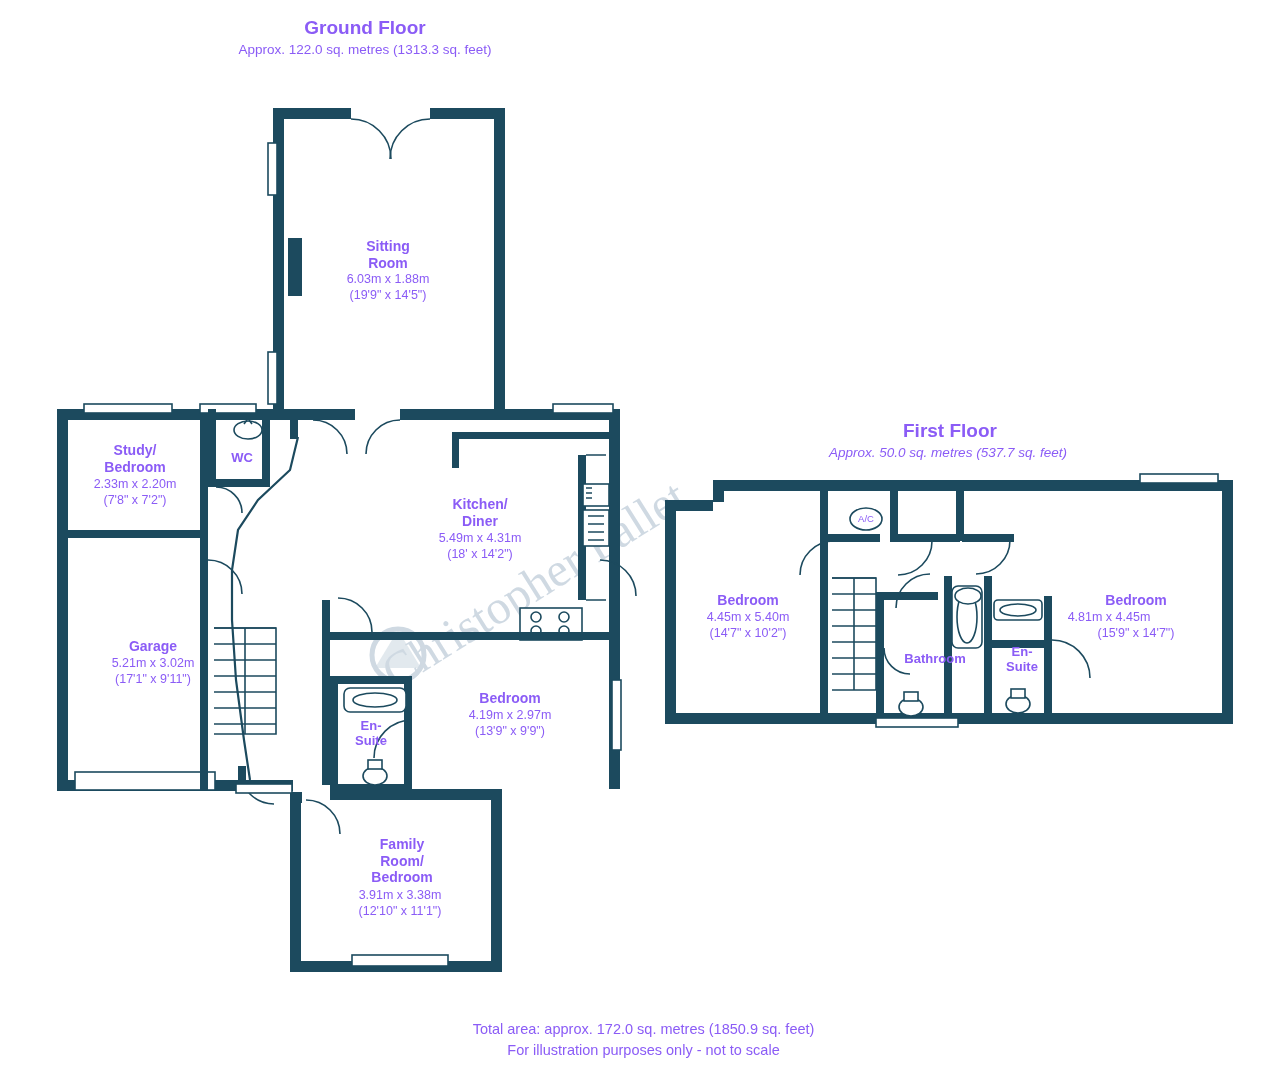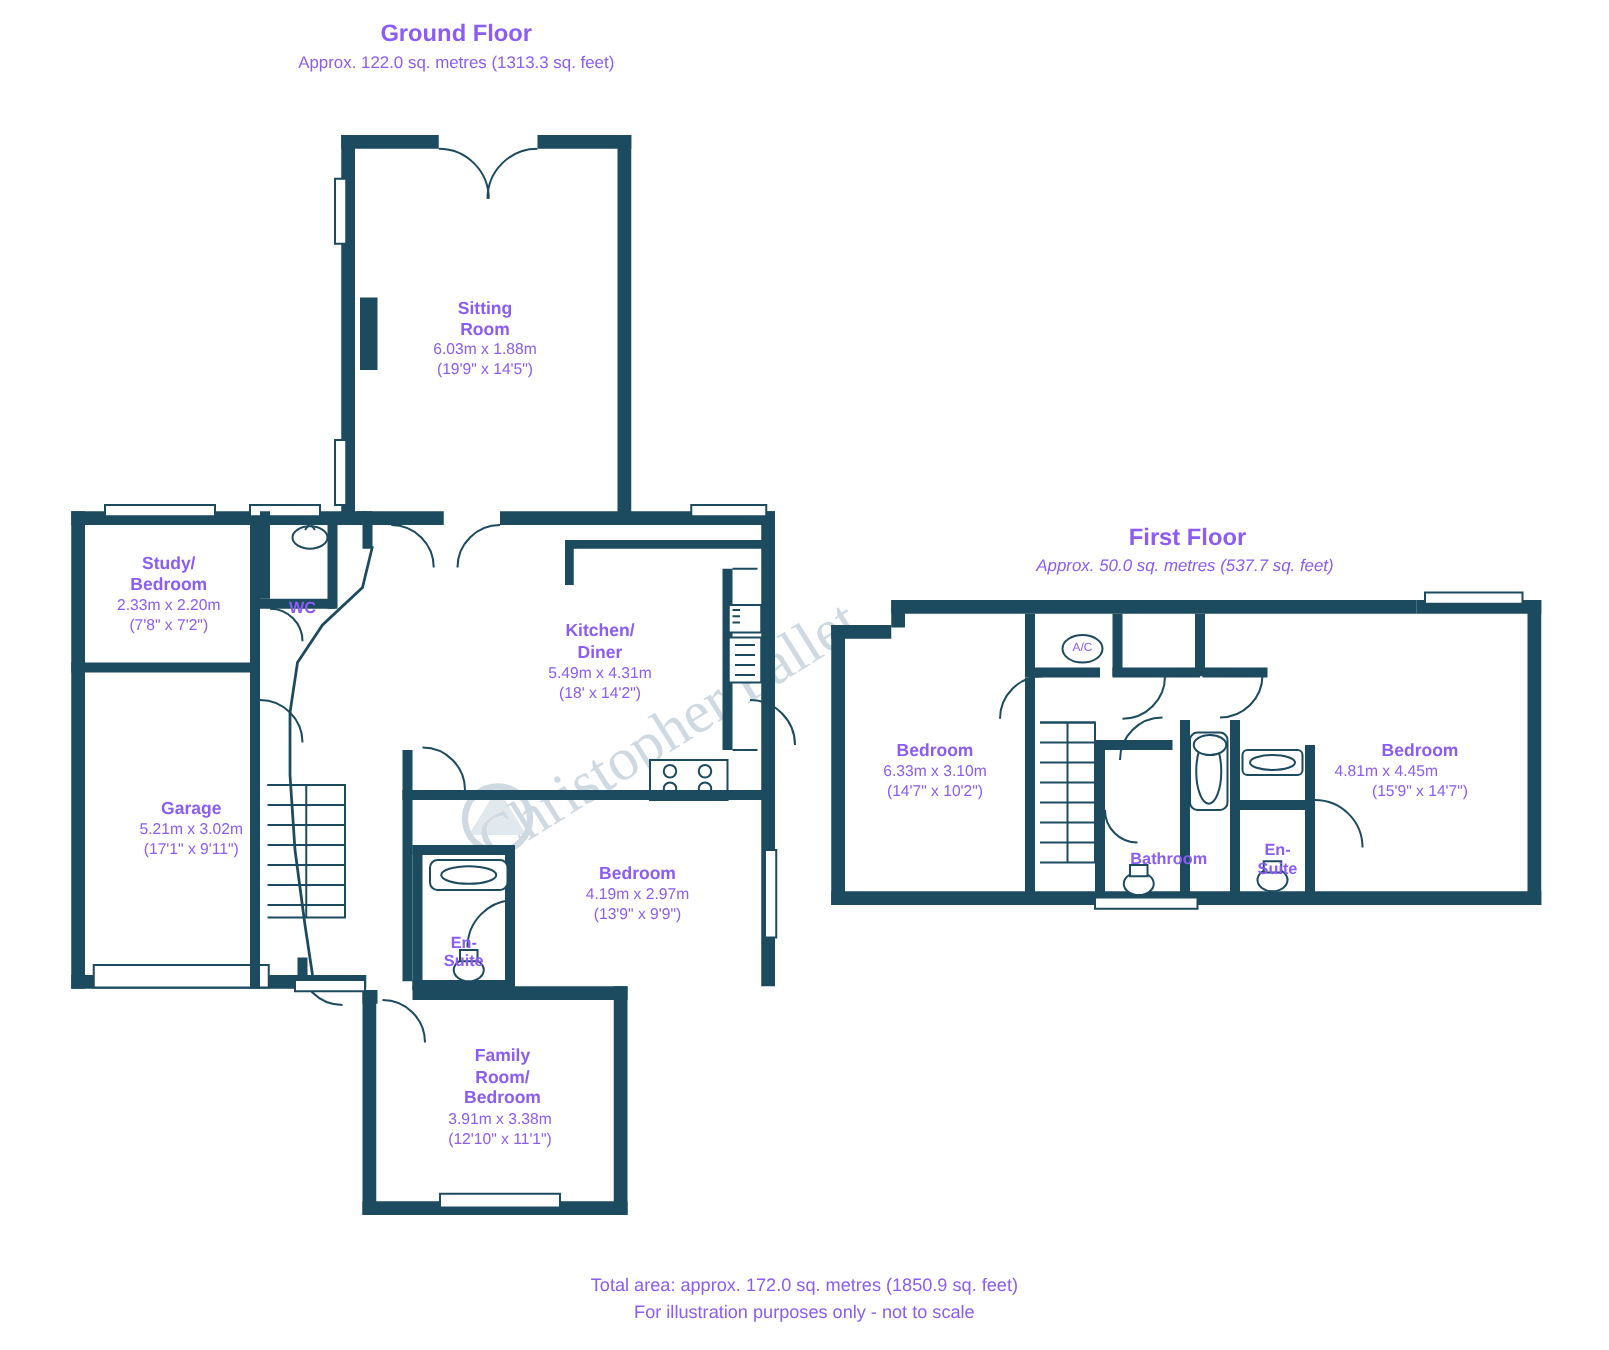--- a/index.html
+++ b/index.html
@@ -41,21 +41,20 @@
     font-size: 14px;
     font-weight: bold;
   }
   .room-dims {
     font-size: 12.5px;
     font-weight: normal;
   }
   .small-label {
     font-size: 13px;
     font-weight: bold;
-    margin-top: 28px;
   }
   .tiny-label {
     font-size: 9.5px;
     font-weight: normal;
   }
   .footer {
     font-size: 14.5px;
     text-align: center;
     width: 100%;
     left: 0;
@@ -279,21 +278,21 @@
 <div class="overlay-text small-label" style="left:330px; top:718px; width:82px;">En-
 Suite</div>
 
 <div class="overlay-text room-name" style="left:332px; top:836px; width:140px;">Family
 Room/
 Bedroom</div>
 <div class="overlay-text room-dims" style="left:330px; top:888px; width:140px;">3.91m x 3.38m</div>
 <div class="overlay-text room-dims" style="left:330px; top:904px; width:140px;">(12'10" x 11'1")</div>
 
 <div class="overlay-text room-name" style="left:678px; top:592px; width:140px;">Bedroom</div>
-<div class="overlay-text room-dims" style="left:678px; top:610px; width:140px;">6.33m x 3.10m</div>
+<div class="overlay-text room-dims" style="left:678px; top:610px; width:140px;">4.45m x 5.40m</div>
 <div class="overlay-text room-dims" style="left:678px; top:626px; width:140px;">(14'7" x 10'2")</div>
 
 <div class="overlay-text room-name" style="left:1066px; top:592px; width:140px;">Bedroom</div>
 <div class="overlay-text room-dims" style="left:1039px; top:610px; width:140px;">4.81m x 4.45m</div>
 <div class="overlay-text room-dims" style="left:1066px; top:626px; width:140px;">(15'9" x 14'7")</div>
 
 <div class="overlay-text small-label" style="left:880px; top:651px; width:110px;">Bathroom</div>
 
 <div class="overlay-text small-label" style="left:991px; top:644px; width:62px;">En-
 Suite</div>

